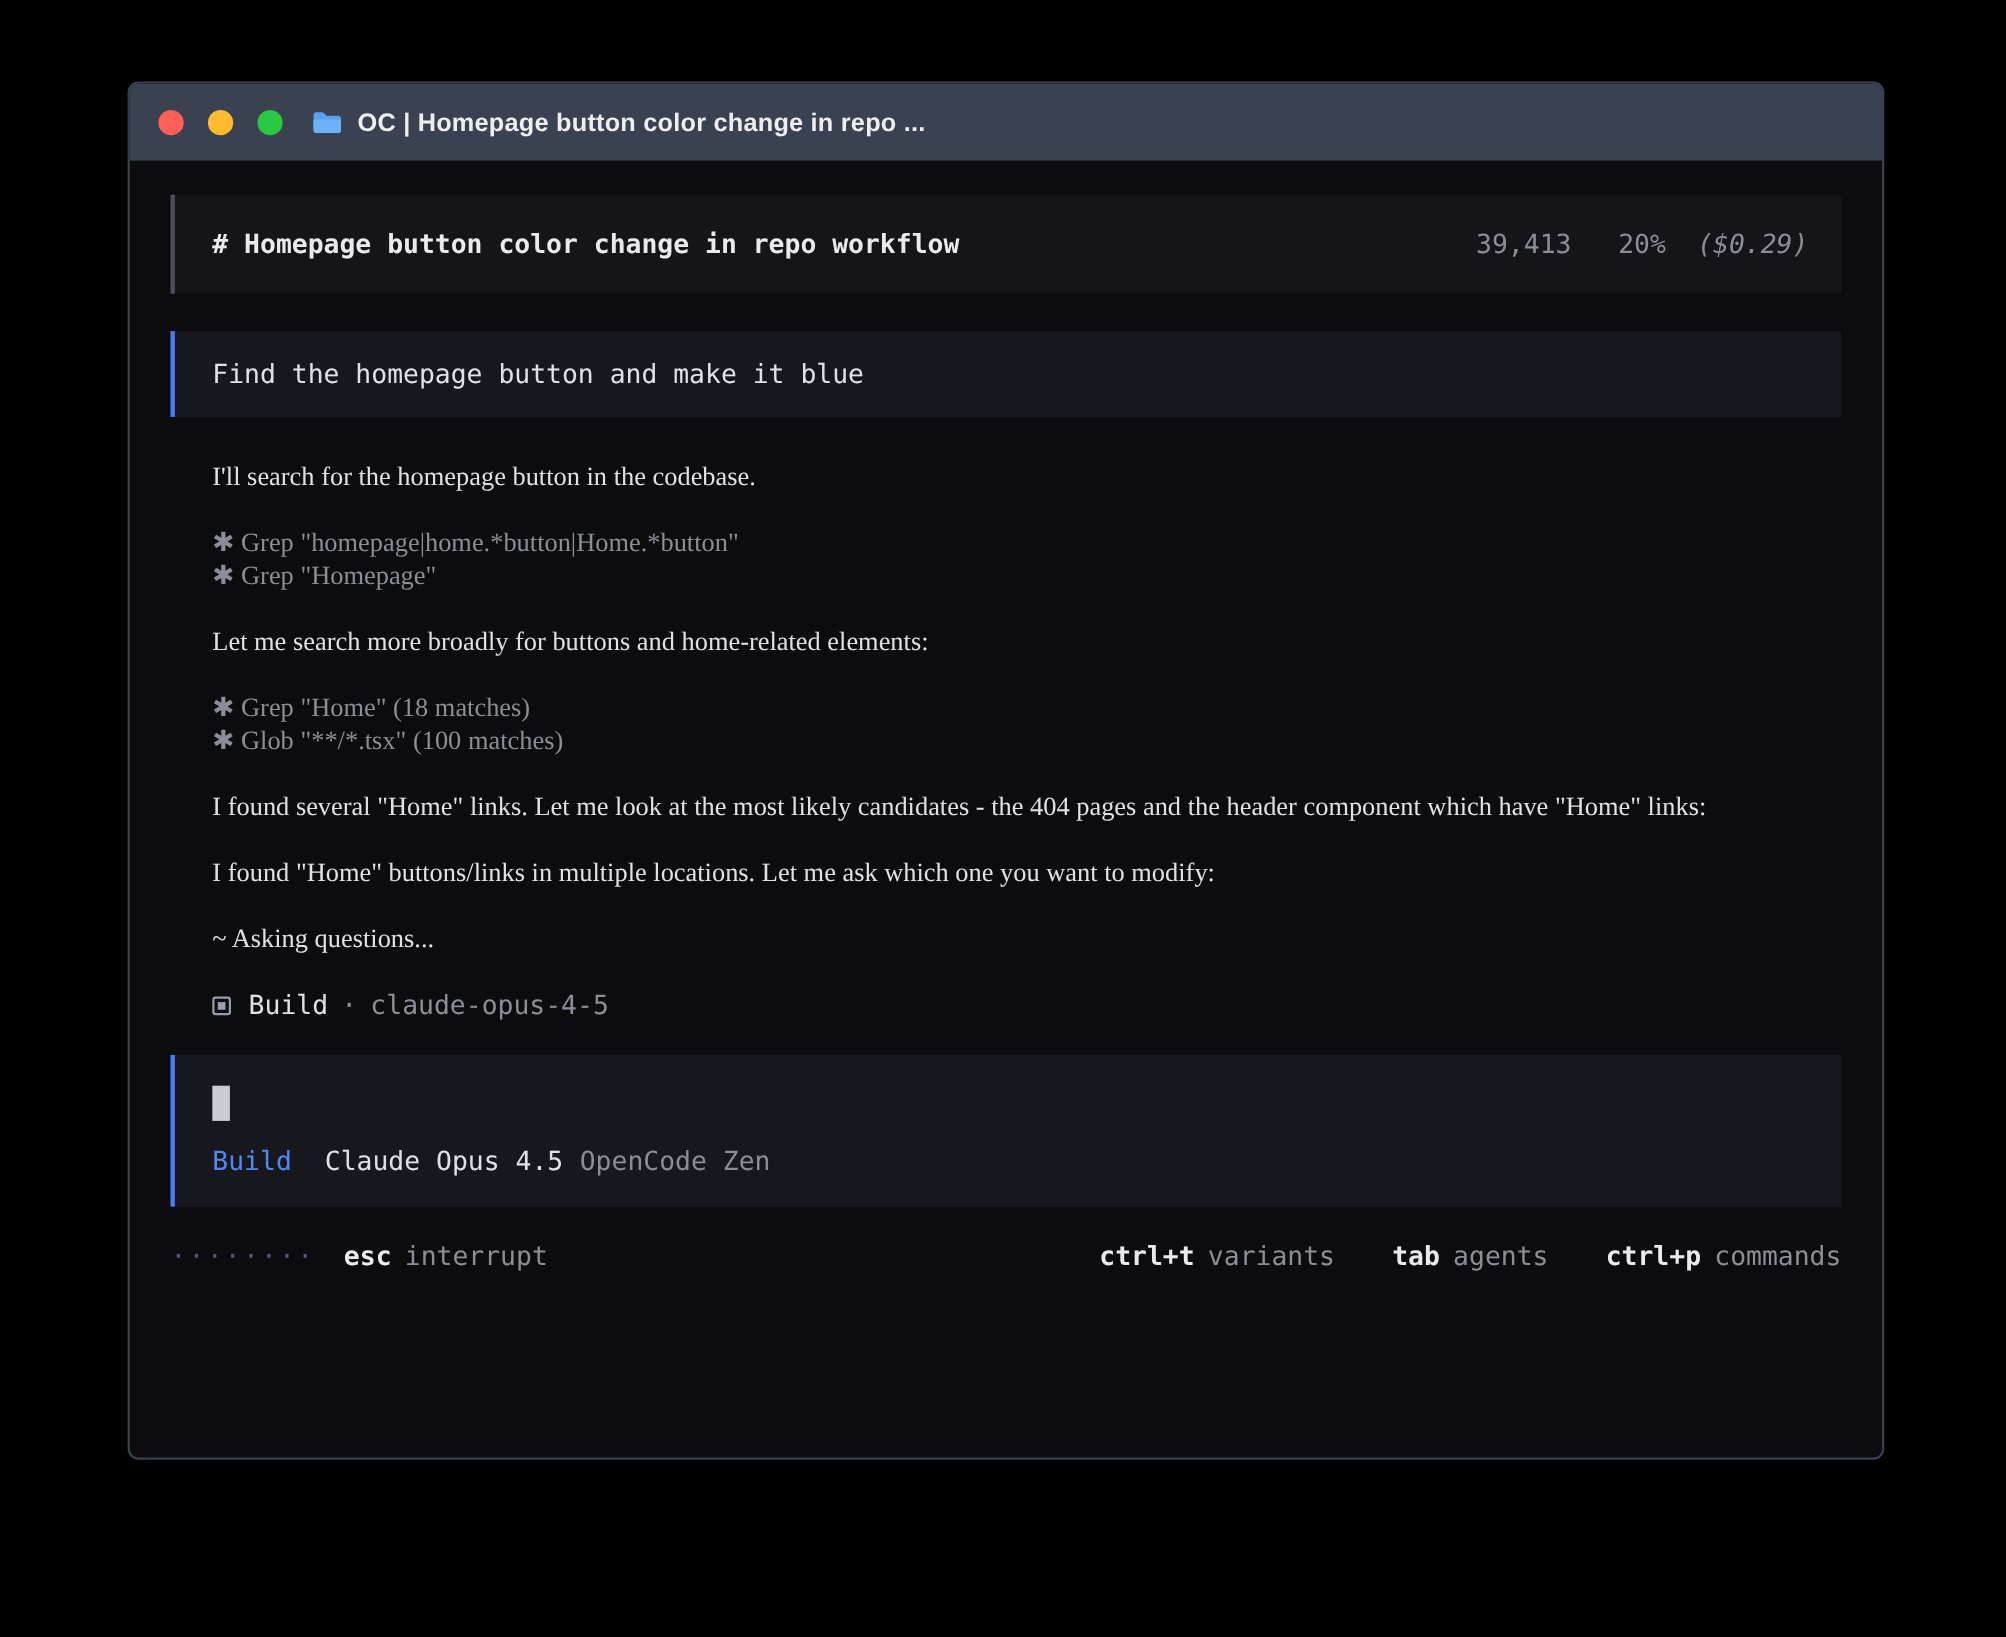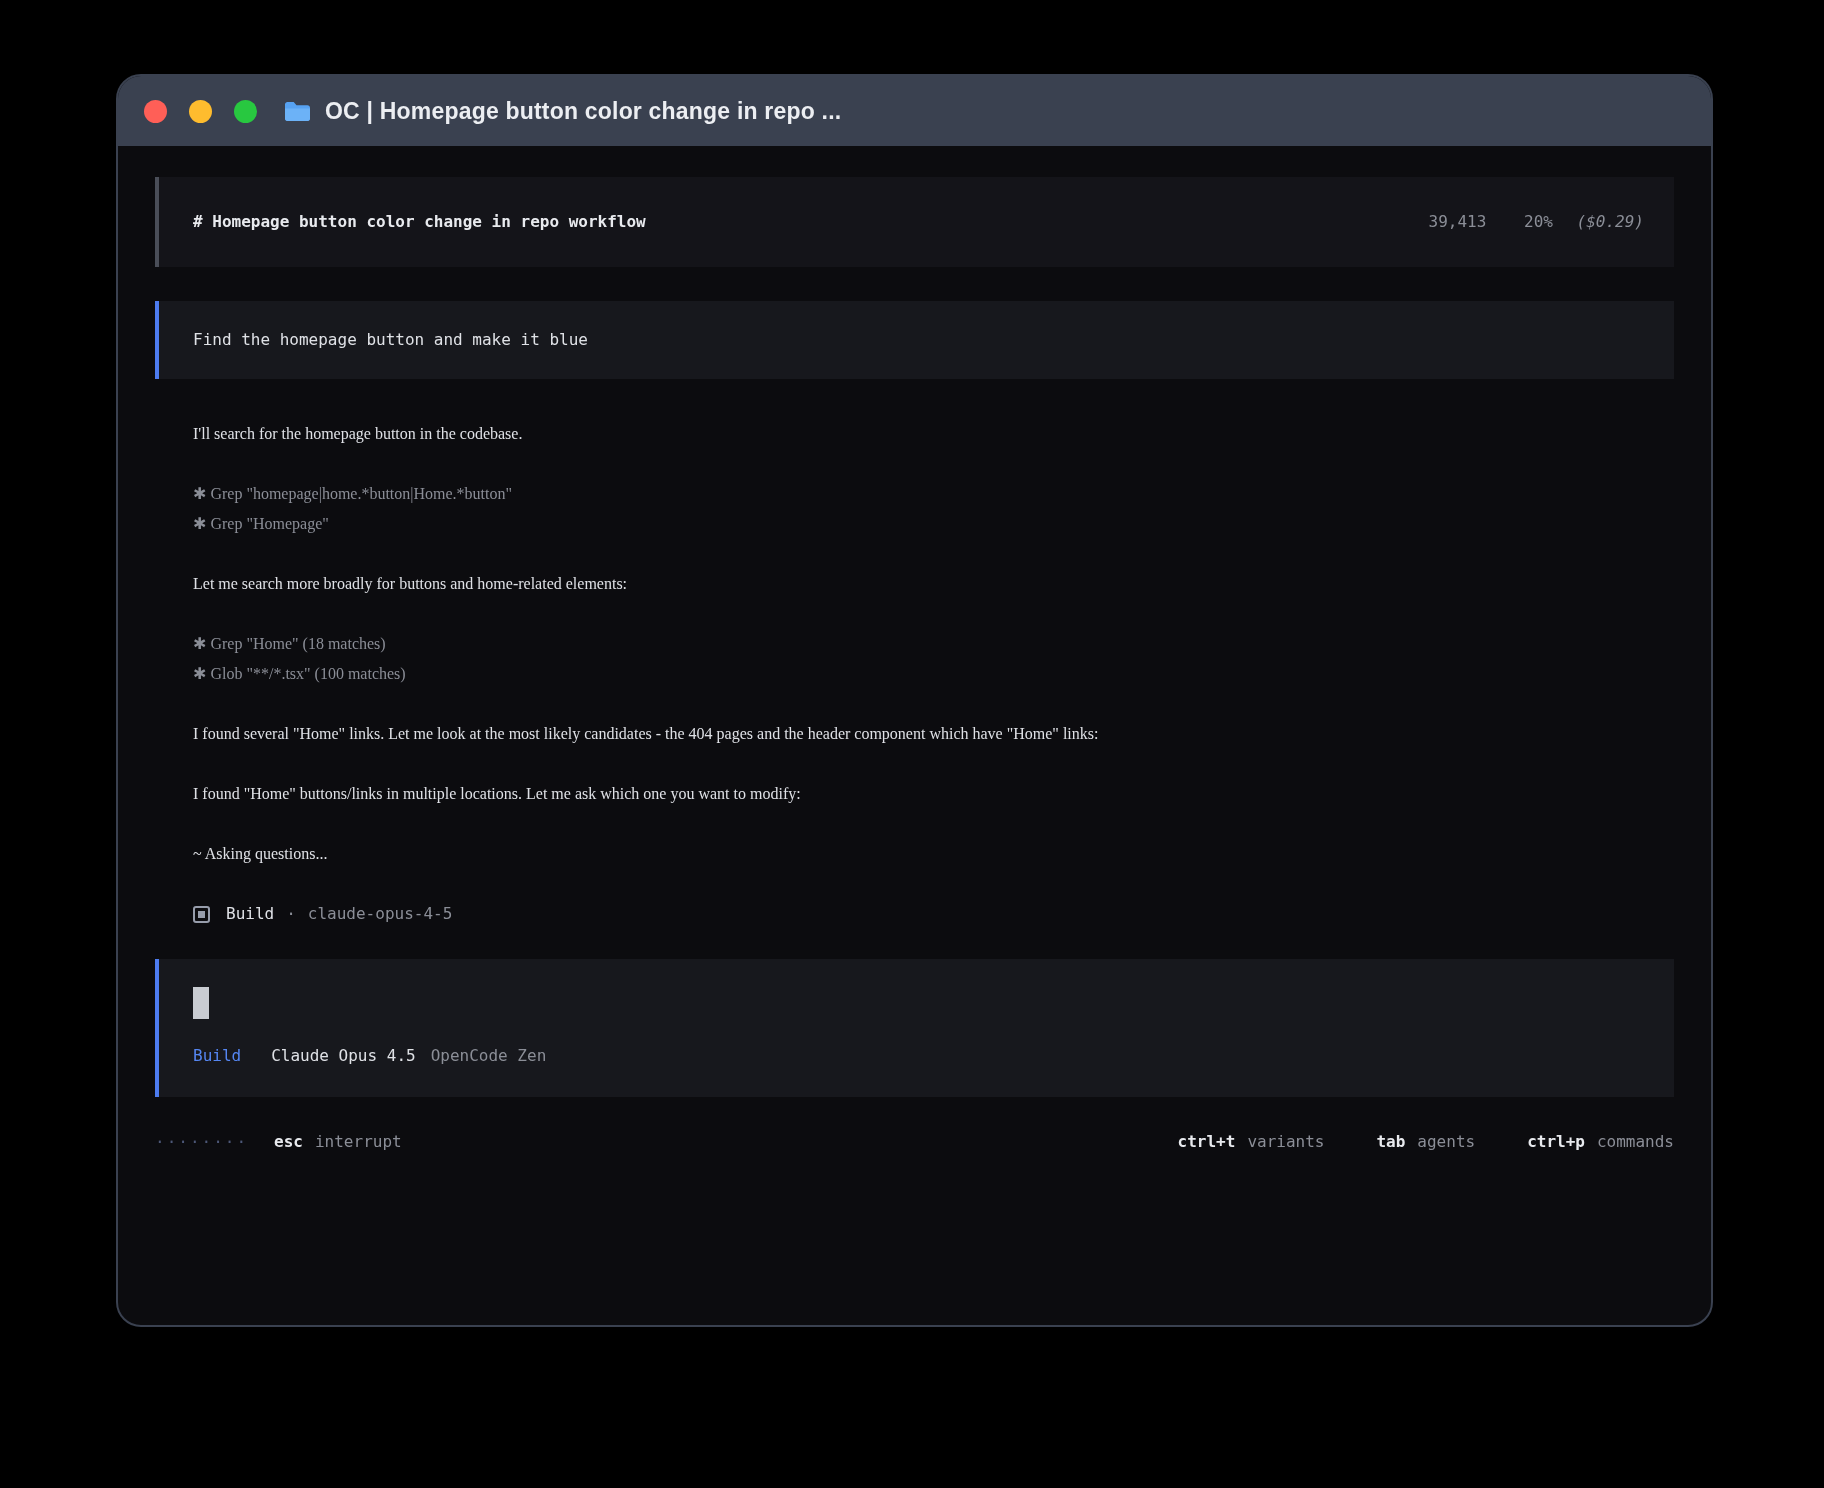--- a/index.html
+++ b/index.html
@@ -3,41 +3,41 @@
 <meta charset="utf-8">
 <style>
   * { margin:0; padding:0; box-sizing:border-box; }
   html,body { background:#000; }
   body {
     width:1824px; height:1488px; position:relative; overflow:hidden;
     font-family:"DejaVu Sans Mono","DejaVu Sans",monospace;
   }
   .window {
     position:absolute; left:116px; top:74px; width:1597px; height:1253px;
-    background:#0c0c0f; border:2px solid #3a4150; border-radius:25px;
+    background:#0c0c0f; border:2px solid #3a4150; border-radius:10px;
     overflow:hidden;
   }
   .titlebar {
     height:70px; background:#3a4150; display:flex; align-items:center;
     padding:0 26px;
   }
   .lights { display:flex; align-items:center; }
   .light { width:23px; height:23px; border-radius:50%; margin-right:22px; }
   .light.red    { background:#ff5f57; }
   .light.yellow { background:#febc2e; }
   .light.green  { background:#28c840; }
   .folder { display:flex; align-items:center; margin:0 14px 0 4px; }
   .title {
     color:#eceef2; font-family:"Liberation Sans",sans-serif;
     font-weight:bold; font-size:23px; letter-spacing:0.2px;
     white-space:nowrap; overflow:hidden;
   }
   .content {
     padding:31px 37px 0 37px;
-    font-size:16px; line-height:30px; color:#dfe1e6;
+    font-size:24px; line-height:30px; color:#dfe1e6;
   }
   .header-box {
     background:#141419; border-left:4px solid #4a4e58;
     padding:30px 30px 30px 34px;
     display:flex; align-items:center; justify-content:space-between;
   }
   .header-title { font-weight:bold; color:#e8eaee; white-space:nowrap; }
   .header-stats { color:#8b8e97; white-space:nowrap; }
   .header-stats .pct  { margin-left:28px; }
   .header-stats .cost { margin-left:14px;font-style:italic; }

